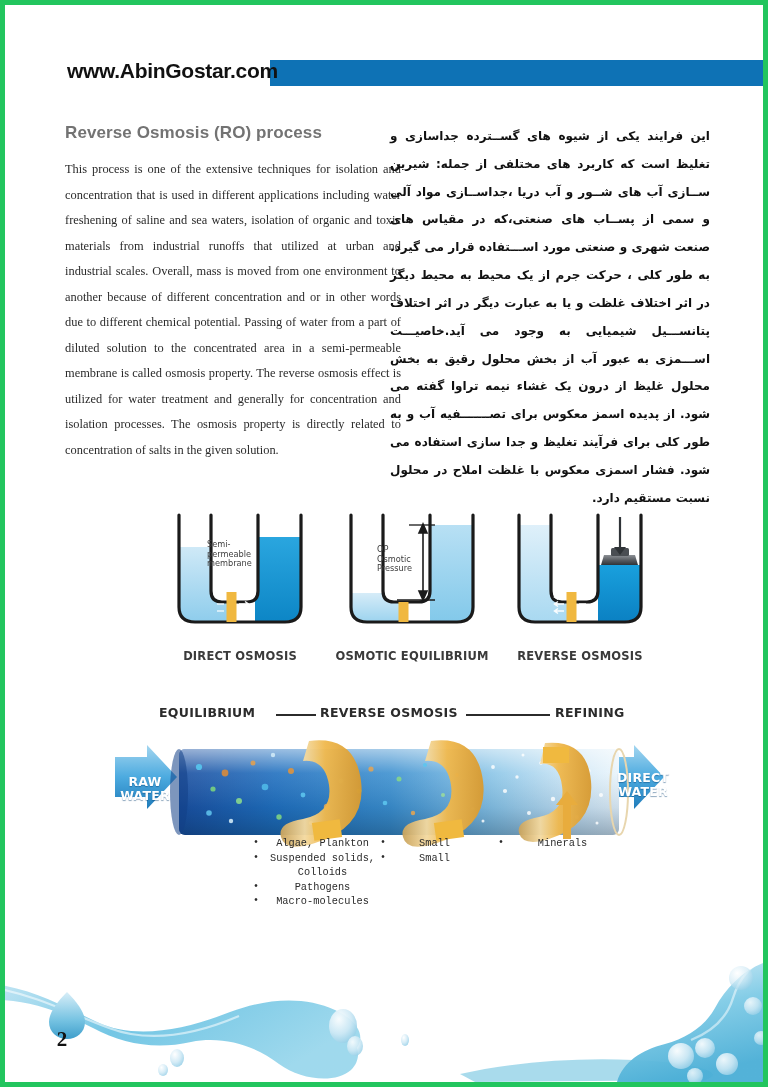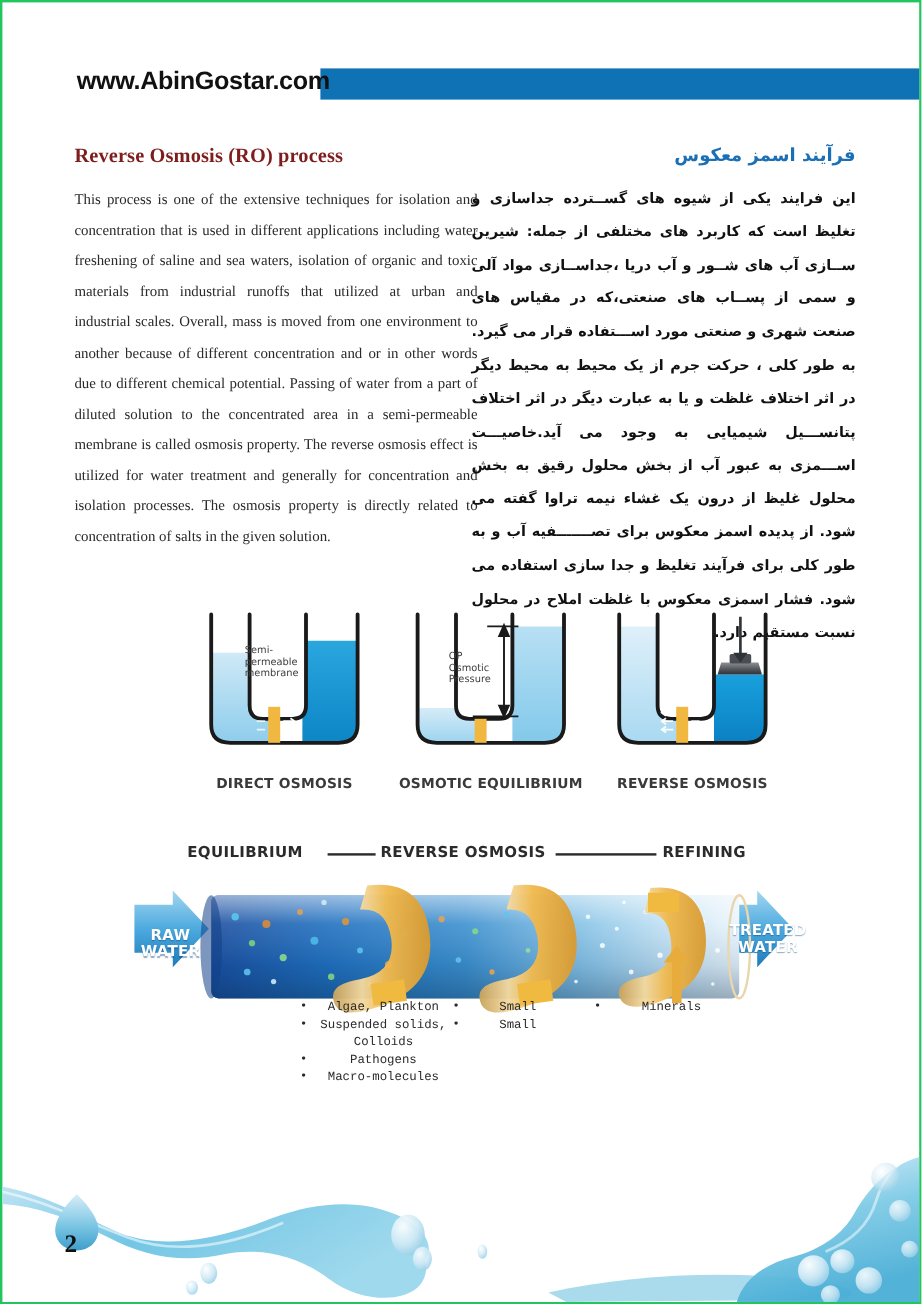--- a/index.html
+++ b/index.html
@@ -13,21 +13,21 @@
     position: relative;
     font-family: "Liberation Sans", sans-serif;
     overflow: hidden;
   }
   .page {
     position: absolute;
     left: 0; top: 0;
     width: 768px;
     height: 1087px;
     background: #ffffff;
-    border: 2px solid #22c55e;
+    border: 5px solid #22c55e;
     box-sizing: border-box;
     overflow: hidden;
   }
 
   
   .header {
     position: absolute;
     left: 0; top: 55px;
     width: 768px;
     height: 36px;
@@ -50,24 +50,24 @@
     white-space: nowrap;
   }
 
   
   .col-en {
     position: absolute;
     left: 60px; top: 118px;
     width: 336px;
   }
   .heading-en {
-    font-family: Liberation Serif, serif;
+    font-family: Liberation Sans, sans-serif;
     font-size: 17px;
     font-weight: bold;
-    color: #7f1d1d;
+    color: #737373;
     margin: 0 0 14px 0;
     letter-spacing: 0.1px;
   }
   .body-en {
     font-family: "Liberation Serif", serif;
     font-size: 12.4px;
     color: #2a2a2a;
     text-align: justify;
     line-height: 2.06;
     margin: 0;
@@ -249,21 +249,20 @@
     <div class="header-bar"></div>
     <div class="site-url">www.AbinGostar.com</div>
   </div>
 
   <div class="col-en">
     <h1 class="heading-en">Reverse Osmosis (RO) process</h1>
     <p class="body-en">This process is one of the extensive techniques for isolation and concentration that is used in different applications including water freshening of saline and sea waters, isolation of organic and toxic materials from industrial runoffs that utilized at urban and industrial scales. Overall, mass is moved from one environment to another because of different concentration and or in other words due to different chemical potential. Passing of  water from a part of diluted solution to the concentrated area in a semi-permeable membrane is called osmosis property. The reverse osmosis effect is utilized for water treatment and generally for concentration and isolation processes. The osmosis property is directly related to concentration of salts in the given solution.</p>
   </div>
 
   <div class="col-fa">
-    <h1 class="heading-fa">فرآیند اسمز معکوس</h1>
     <p class="body-fa">این فرایند یکی از شیوه های گســترده جداسازی  و تغلیظ است که کاربرد های مختلفی از جمله: شیرین ســازی آب های شــور و آب دریا ،جداســازی مواد آلی و سمی از پســاب های صنعتی،که در مقیاس های صنعت شهری و صنعتی مورد اســـتفاده قرار می گیرد. به طور کلی ، حرکت جرم از یک محیط به محیط دیگر در اثر اختلاف غلظت و یا به عبارت دیگر  در اثر اختلاف پتانســـیل شیمیایی به وجود می آید.خاصیـــت اســـمزی به عبور آب  از بخش محلول رقیق به  بخش محلول غلیظ از درون یک غشاء نیمه تراوا گفته می شود. از پدیده اسمز معکوس برای تصـــــــفیه آب و به طور کلی برای فرآیند تغلیظ و جدا سازی استفاده می شود. فشار اسمزی معکوس با غلظت املاح در محلول نسبت مستقیم دارد.</p>
   </div>
 
   <div class="osmosis-figure">
 
     <div class="tube-unit u2">
       <svg class="tube-svg" width="150" height="130" viewBox="0 0 150 130">
         <defs>
           <linearGradient id="wL2" x1="0" y1="0" x2="0" y2="1">
             <stop offset="0%" stop-color="#d6ecf8"></stop>
@@ -495,21 +494,21 @@
 
         <g>
           <path d="M432 14 q42 -4 46 38 q4 44 -42 58 q-26 8 -30 -6 q-3 -12 20 -16 q27 -6 23 -31 q-3 -24 -22 -22 Z" fill="url(#bandG)" opacity="0.96"></path>
           <rect x="430" y="18" width="26" height="16" fill="#f0b93f"></rect>
           <path d="M450 110 l0 -34 l-7 0 l11 -14 l11 14 l-7 0 l0 34 Z" fill="#e8ac3d"></path>
         </g>
       </svg>
 
       <div class="wlabel raw">RAW
 WATER</div>
-      <div class="wlabel treated">TREATED
+      <div class="wlabel treated">DIRECT
 WATER</div>
     </div>
   </div>
 
   <div class="bullets">
     <div class="bcol c1">
       <div class="bitem">Algae, Plankton</div>
       <div class="bitem">Suspended solids,
 Colloids</div>
       <div class="bitem">Pathogens</div>

